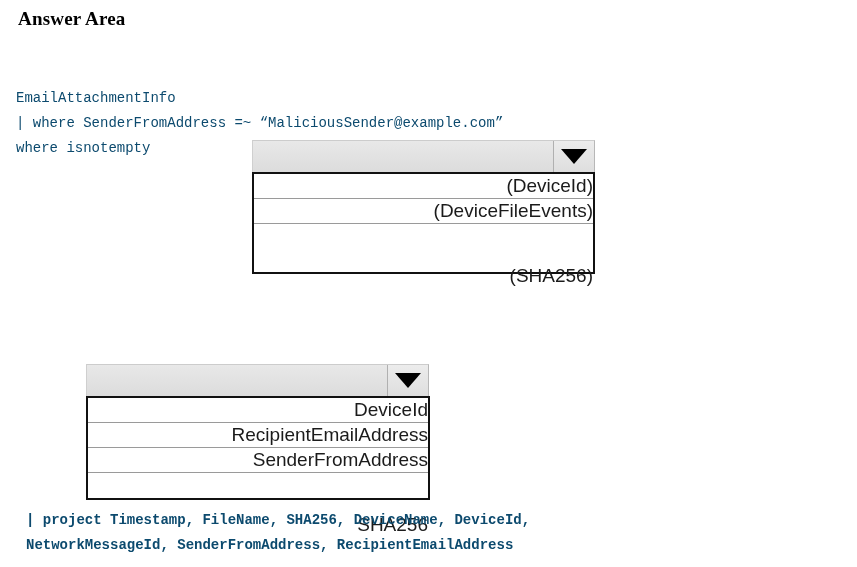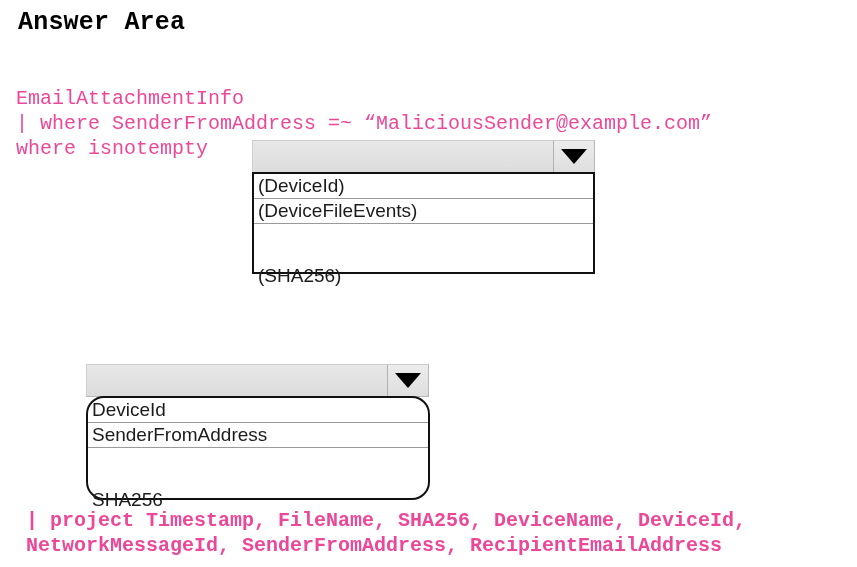--- a/index.html
+++ b/index.html
@@ -20,35 +20,35 @@
     position: relative;
     width: 857px;
     height: 567px;
   }
 
   
   .answer-area-title {
     position: absolute;
     left: 18px;
     top: 8px;
-    font-family: Liberation Mono, monospace;
+    font-family: Liberation Serif, serif;
     font-weight: bold;
-    font-size: 25px;
+    font-size: 19px;
     letter-spacing: 0.2px;
     color: #000;
     white-space: nowrap;
   }
 
   
   .kql {
     position: absolute;
     font-family: "Liberation Mono", "DejaVu Sans Mono", monospace;
-    font-size: 20px;
+    font-size: 14px;
     line-height: 25px;
-    color: #ec4899;
+    color: #0c4a6e;
     white-space: pre;
   }
 
   #kql-block-1 { left: 16px; top: 86px; }
   #kql-block-2 { left: 16px; top: 281px; }
   #kql-block-3 { left: 26px; top: 508px; font-weight: bold; }
 
   
   .combo {
     position: absolute;
@@ -86,40 +86,41 @@
 
   
   .option-list {
     position: absolute;
     box-sizing: border-box;
     background: #ffffff;
     border: 2px solid #111111;
     padding: 0;
     margin: 0;
     list-style: none;
+    text-align: right;
   }
   .option-list li {
     box-sizing: border-box;
     height: 25px;
     line-height: 24px;
     padding-left: 4px;
     font-family: "Liberation Sans", sans-serif;
     font-size: 19px;
     color: #1b1b1b;
     white-space: nowrap;
     border-bottom: 1px solid #9a9a9a;
     overflow: hidden;
   }
   .option-list li:last-child {
     border-bottom: none;
     margin-top: 40px;
   }
 
   #option-list-1 { left: 252px; top: 172px; width: 343px; height: 102px; }
-  #option-list-2 { left: 86px;  top: 396px; width: 344px; height: 104px; border-radius: 18px; }
+  #option-list-2 { left: 86px;  top: 396px; width: 344px; height: 104px; }
 </style>
 </head>
 <body>
 
 <div class="page">
 
   <div class="answer-area-title">Answer Area</div>
 
   <div class="kql" id="kql-block-1">EmailAttachmentInfo
 | where SenderFromAddress =~ “MaliciousSender@example.com”
@@ -141,20 +142,21 @@
 
   <div class="combo" id="combo-2">
     <div class="combo-field"></div>
     <div class="combo-arrow-box">
       <span class="combo-arrow"></span>
     </div>
   </div>
 
   <ul class="option-list" id="option-list-2">
     <li>DeviceId</li>
+    <li>RecipientEmailAddress</li>
     <li>SenderFromAddress</li>
     <li>SHA256</li>
   </ul>
 
   <div class="kql" id="kql-block-3">| project Timestamp, FileName, SHA256, DeviceName, DeviceId,
 NetworkMessageId, SenderFromAddress, RecipientEmailAddress</div>
 
 </div>
 
 </body></html>

